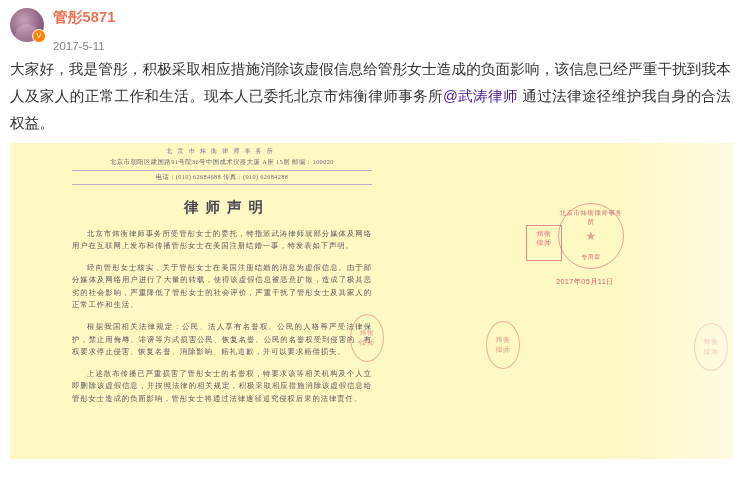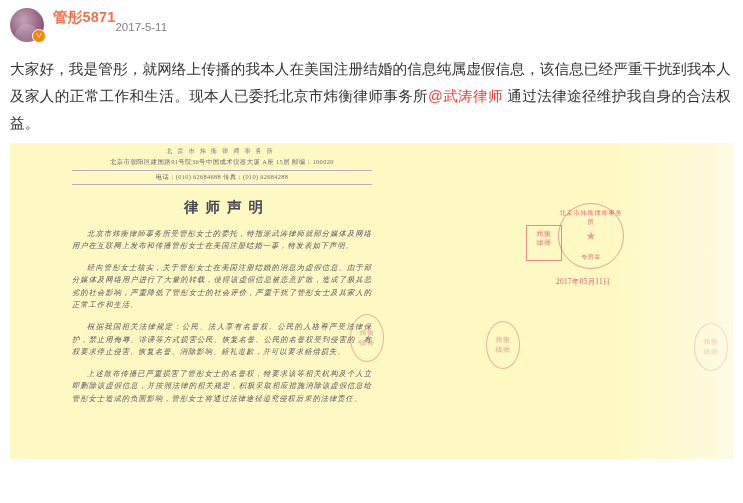--- a/index.html
+++ b/index.html
@@ -57,20 +57,21 @@
     background: #ff8200;
     border: 1.5px solid #fff;
     color: #fff;
     font-size: 8px;
     line-height: 11px;
     text-align: center;
     font-family: "Liberation Sans", sans-serif;
   }
   .head-texts {
     display: flex;
+    flex-direction: column;
     justify-content: flex-start;
     padding-top: 0px;
   }
   .username {
     color: #eb7350;
     font-size: 14.5px;
     font-weight: bold;
     line-height: 19px;
     letter-spacing: 0.2px;
   }
@@ -83,21 +84,21 @@
   
   .post-text {
     margin-top: 4px;
     color: #333333;
     font-size: 14.6px;
     line-height: 27px;
     letter-spacing: 0.1px;
     text-align: justify;
     padding-right: 2px;
   }
-  .mention { color: #ef4444; }
+  .mention { color: #4c1d95; }
   
   .doc-wrap {
     position: relative;
     margin-top: 6px;
     width: 723px;
     height: 316px;
     background: #fbfafa;
     overflow: hidden;
   }
   .doc-page {
@@ -153,21 +154,20 @@
     margin: 13px 0 11px 10px;
   }
   .doc-para {
     font-size: 7.4px;
     line-height: 12.6px;
     text-align: justify;
     text-indent: 15px;
     margin: 0 0 9px 0;
     color: #5d5664;
     letter-spacing: 0.9px;
-    font-style: italic;
   }
   
   .doc-inner { filter: blur(0.18px); }
   
   .seal {
     position: absolute;
     border: 1.6px solid rgba(214, 86, 110, 0.75);
     color: rgba(206, 74, 100, 0.85);
     font-family: "Liberation Serif", serif;
     text-align: center;
@@ -212,21 +212,21 @@
     line-height: 9px;
     padding-top: 4px;
     letter-spacing: 0.5px;
   }
   .seal-date {
     position: absolute;
     left: 546px;
     top: 134px;
     font-size: 7.4px;
     color: rgba(196, 72, 97, 0.85);
-    font-family: Liberation Serif, serif;
+    font-family: Liberation Sans, sans-serif;
     letter-spacing: 0.3px;
   }
   .seal-oval {
     position: absolute;
     width: 34px;
     height: 48px;
     border-radius: 50%;
     border: 1.4px solid rgba(211, 92, 116, 0.45);
     color: rgba(203, 80, 105, 0.55);
     font-size: 7px;
@@ -257,21 +257,21 @@
       <div class="avatar"></div>
       <div class="avatar-badge">V</div>
     </div>
     <div class="head-texts">
       <div class="username">管彤5871</div>
       <div class="timestamp">2017-5-11</div>
     </div>
   </div>
 
   <div class="post-text">
-    <span>大家好，我是管彤，就网络上传播的我本人在美国注册结婚的信息纯属虚假信息，该信息已经严重干扰到我本人及家人的正常工作和生活。现本人已委托北京市炜衡律师事务所</span><span class="mention">@武涛律师</span><span> 通过法律途径维护我自身的合法权益。</span>
+    <span>大家好，我是管彤，积极采取相应措施消除该虚假信息给管彤女士造成的负面影响，该信息已经严重干扰到我本人及家人的正常工作和生活。现本人已委托北京市炜衡律师事务所</span><span class="mention">@武涛律师</span><span> 通过法律途径维护我自身的合法权益。</span>
   </div>
 
   <div class="doc-wrap">
     <div class="doc-page">
 
       <div class="doc-inner">
         <div class="letterhead-title">北京市炜衡律师事务所</div>
         <div class="letterhead-line1">北京市朝阳区建国路91号院36号中国成术仪器大厦 A座 15层   邮编：100020</div>
         <div class="letterhead-rule"></div>
         <div class="letterhead-line2">电话：(010) 62684688   传真：(010) 62684288</div>

